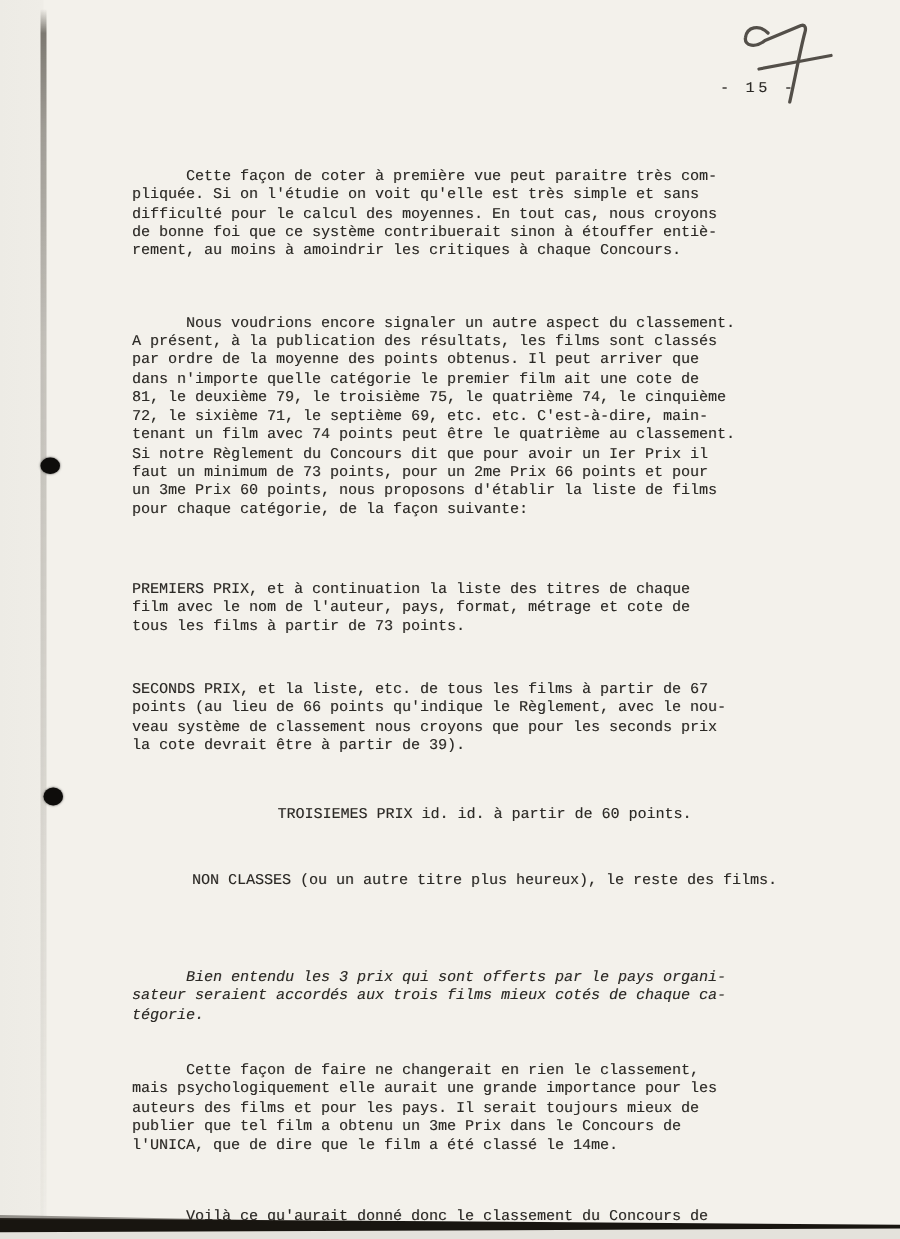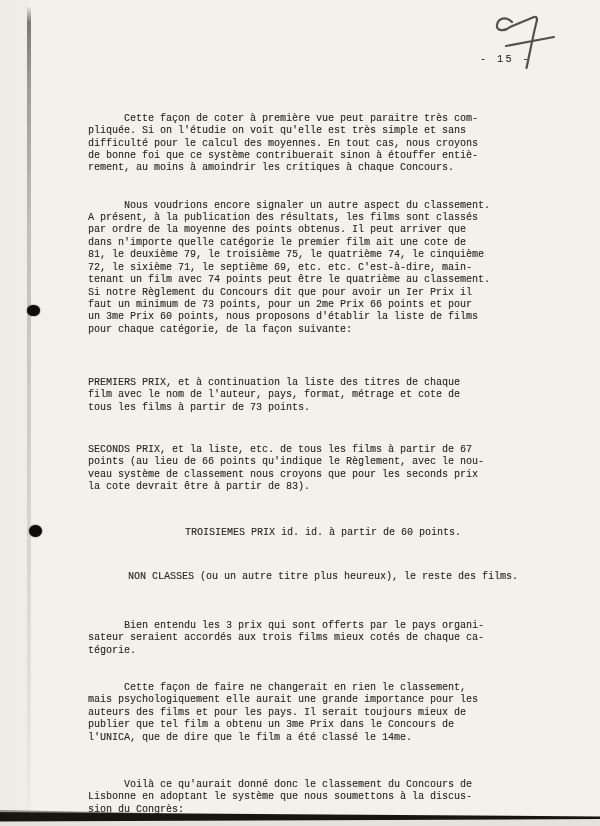--- a/index.html
+++ b/index.html
@@ -34,26 +34,26 @@
   .dot.top{left:27px;top:305px;width:13px;height:11px;}
   .dot.bottom{left:29px;top:525px;width:13px;height:12px;}
 
   
   .typed{
     color:#2b2925;font-size:10px;line-height:12.4px;white-space:pre;
     text-shadow:0.3px 0 0 rgba(43,41,37,0.35);
   }
   .doc{position:absolute;left:88px;top:88px;width:470px;}
 
-  #p2{}
+  #p2{margin-top:11px;}
   #p3{margin-top:16px;}
   #p4{margin-top:5px;}
   #p5{margin-top:9px;text-align:center;}
   #p6{margin-top:6px;padding-left:40px;}
-  #p7{margin-top:12px;}
+  #p7{margin-top:28px;font-style:italic;}
   #p8{}
   #p9{margin-top:10px;}
 
   .typed-pageno{position:absolute;left:480px;top:54px;letter-spacing:2.5px;}
   .hand7{position:absolute;left:492px;top:8px;width:80px;height:70px;}
 </style>
 </head>
 <body>
 
 <div class="scan-strip"></div>
@@ -86,21 +86,21 @@
 Si notre Règlement du Concours dit que pour avoir un Ier Prix il
 faut un minimum de 73 points, pour un 2me Prix 66 points et pour
 un 3me Prix 60 points, nous proposons d'établir la liste de films
 pour chaque catégorie, de la façon suivante:</div>
   <div id="p3">PREMIERS PRIX, et à continuation la liste des titres de chaque
 film avec le nom de l'auteur, pays, format, métrage et cote de
 tous les films à partir de 73 points.</div>
   <div id="p4">SECONDS PRIX, et la liste, etc. de tous les films à partir de 67
 points (au lieu de 66 points qu'indique le Règlement, avec le nou-
 veau système de classement nous croyons que pour les seconds prix
-la cote devrait être à partir de 83).</div>
+la cote devrait être à partir de 39).</div>
   <div id="p5">TROISIEMES PRIX id. id. à partir de 60 points.</div>
   <div id="p6">NON CLASSES (ou un autre titre plus heureux), le reste des films.</div>
   <div id="p7">      Bien entendu les 3 prix qui sont offerts par le pays organi-
 sateur seraient accordés aux trois films mieux cotés de chaque ca-
 tégorie.</div>
   <div id="p8">      Cette façon de faire ne changerait en rien le classement,
 mais psychologiquement elle aurait une grande importance pour les
 auteurs des films et pour les pays. Il serait toujours mieux de
 publier que tel film a obtenu un 3me Prix dans le Concours de
 l'UNICA, que de dire que le film a été classé le 14me.</div>

